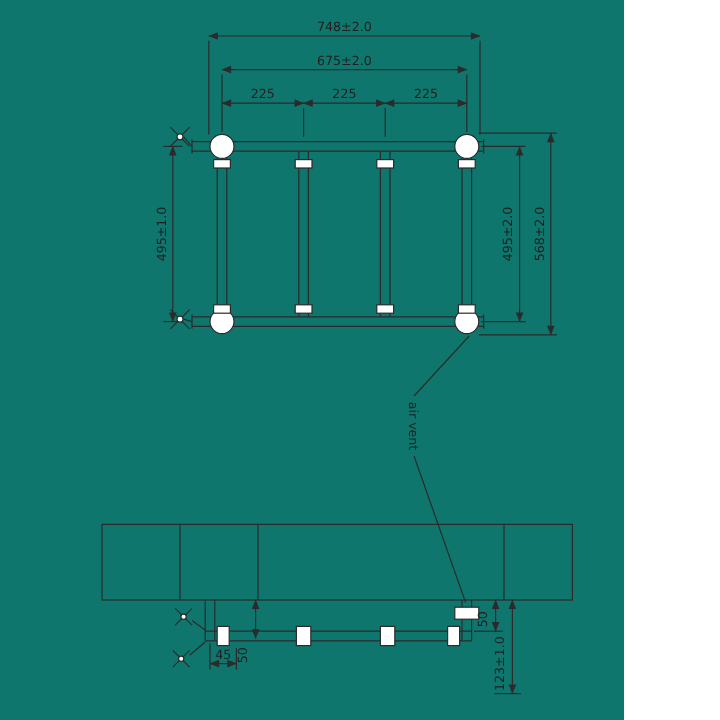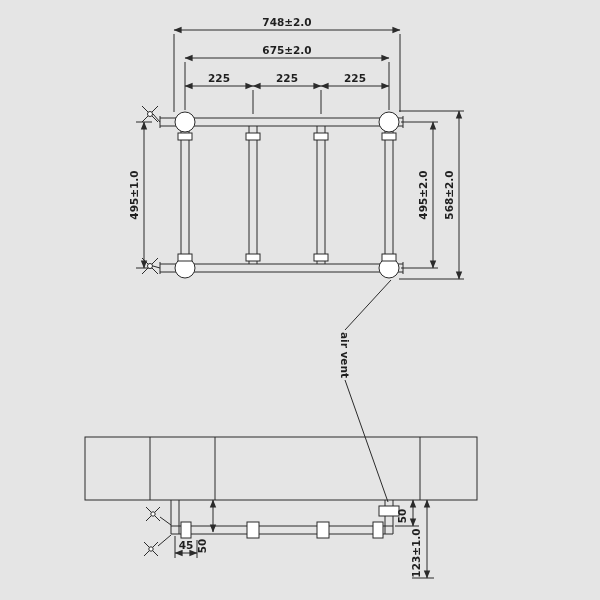--- a/index.html
+++ b/index.html
@@ -3,25 +3,24 @@
 <meta charset="utf-8">
 <style>
   html, body {
     margin: 0;
     padding: 0;
     background: #ffffff;
     font-family: "DejaVu Sans", sans-serif;
   }
   .sheet {
     position: relative;
-    width: 600px;
+    width: 520px;
     height: 600px;
-    background: #e5e5e5;
+    background: #0f766e;
     overflow: hidden;
-    font-weight: bold;
   }
   svg { display: block; }
   svg line, svg rect, svg circle, svg path.ln, svg polyline {
     stroke: #2b2b2b;
     stroke-width: 1;
     fill: none;
   }
   svg .fw { fill: #ffffff; }
   svg text {
     font-family: "DejaVu Sans", sans-serif;

